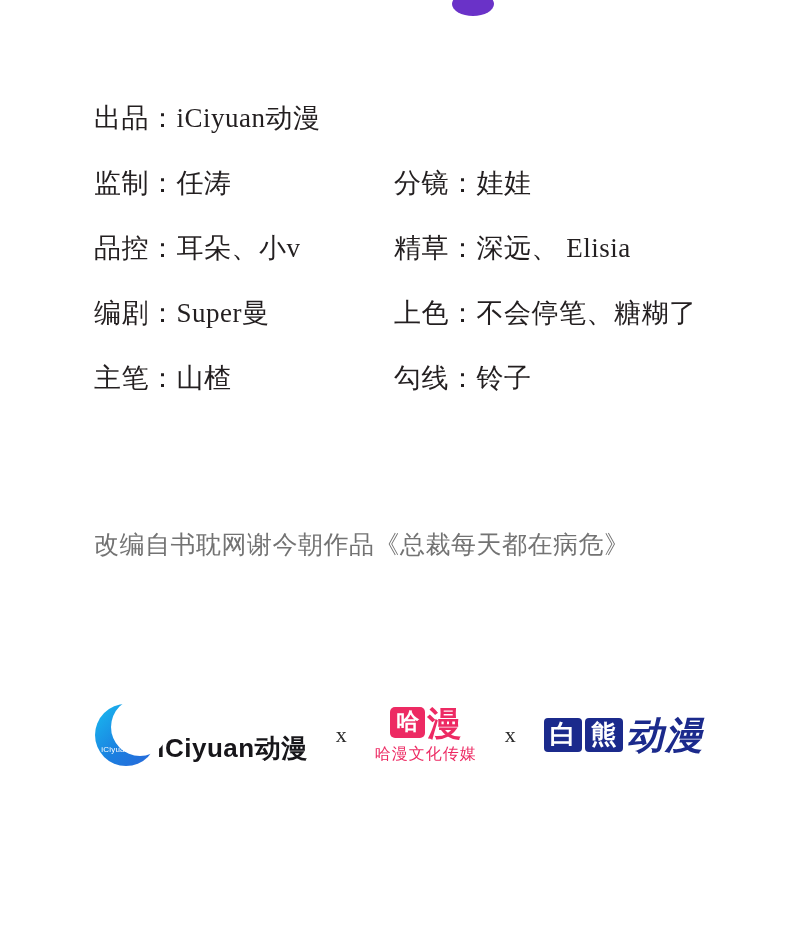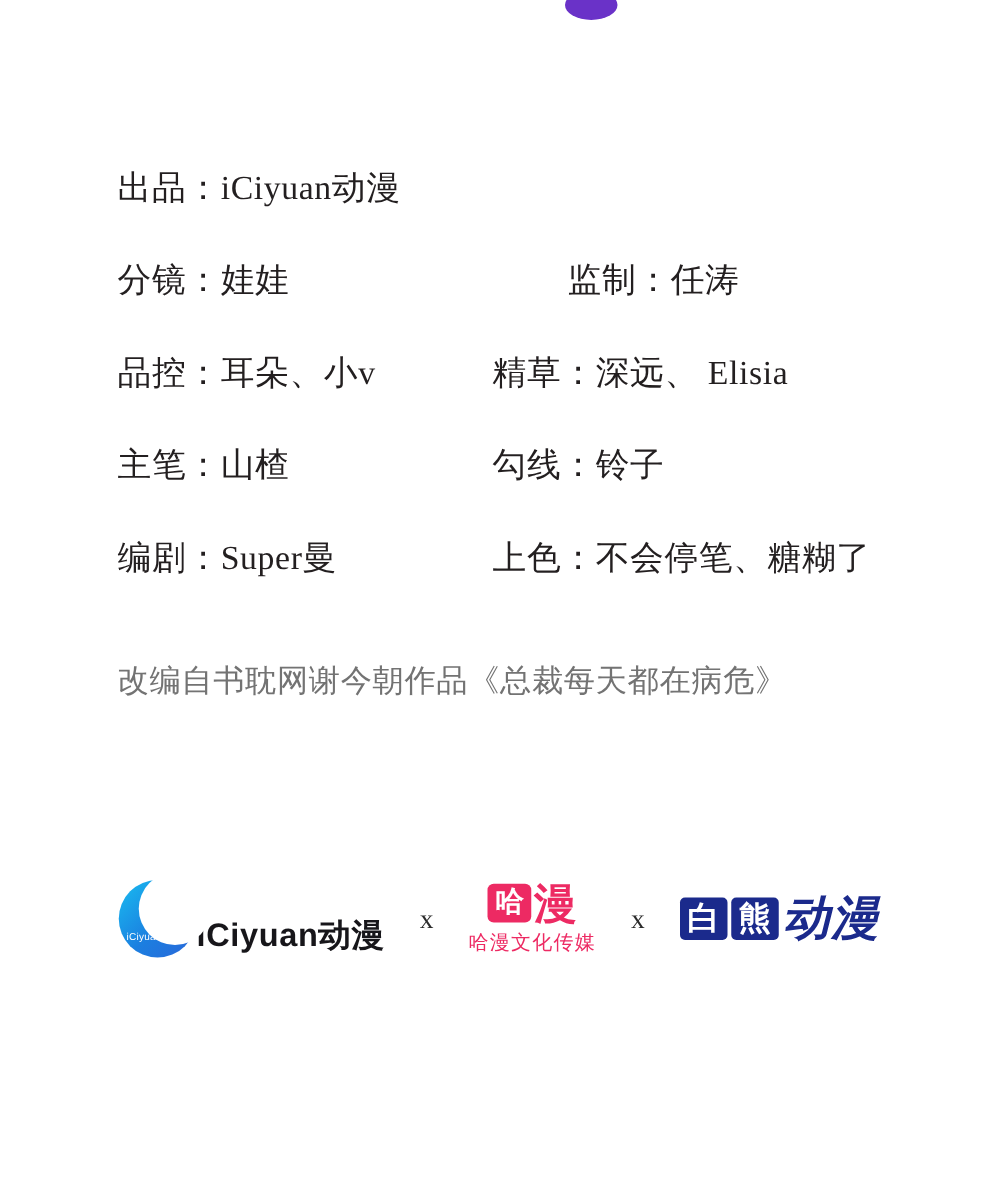--- a/index.html
+++ b/index.html
@@ -38,21 +38,20 @@
     top: 100px;
     left: 94px;
     width: 660px;
   }
 
   .credit-row {
     display: flex;
     align-items: baseline;
     margin-bottom: 23px;
     height: 42px;
-    margin-top: 32px;
   }
 
   .credit-col {
     font-size: 27px;
     color: #231f20;
     letter-spacing: 0.5px;
     white-space: nowrap;
     font-family: "Liberation Serif", "DejaVu Serif", serif;
   }
   .credit-col.left {
@@ -219,52 +218,52 @@
 
   <div class="credits">
 
     <div class="credit-row">
       <div class="credit-col left">
         <span class="credit-label">出品：</span><span class="credit-value">iCiyuan动漫</span>
       </div>
     </div>
 
     <div class="credit-row">
+      <div class="credit-col left">
+        <span class="credit-label">监制：</span><span class="credit-value">任涛</span>
+      </div>
       <div class="credit-col right">
         <span class="credit-label">分镜：</span><span class="credit-value">娃娃</span>
       </div>
-      <div class="credit-col left">
-        <span class="credit-label">监制：</span><span class="credit-value">任涛</span>
-      </div>
     </div>
 
     <div class="credit-row">
       <div class="credit-col left">
         <span class="credit-label">品控：</span><span class="credit-value">耳朵、小v</span>
       </div>
       <div class="credit-col right">
         <span class="credit-label">精草：</span><span class="credit-value">深远、 Elisia</span>
       </div>
     </div>
 
     <div class="credit-row">
       <div class="credit-col left">
+        <span class="credit-label">编剧：</span><span class="credit-value">Super曼</span>
+      </div>
+      <div class="credit-col right">
+        <span class="credit-label">上色：</span><span class="credit-value">不会停笔、糖糊了</span>
+      </div>
+    </div>
+
+    <div class="credit-row">
+      <div class="credit-col left">
         <span class="credit-label">主笔：</span><span class="credit-value">山楂</span>
       </div>
       <div class="credit-col right">
         <span class="credit-label">勾线：</span><span class="credit-value">铃子</span>
-      </div>
-    </div>
-
-    <div class="credit-row">
-      <div class="credit-col left">
-        <span class="credit-label">编剧：</span><span class="credit-value">Super曼</span>
-      </div>
-      <div class="credit-col right">
-        <span class="credit-label">上色：</span><span class="credit-value">不会停笔、糖糊了</span>
       </div>
     </div>
 
 
   </div>
 
   <div class="adapt-line">改编自书耽网谢今朝作品《总裁每天都在病危》</div>
 
   <div class="logo-strip">
 

